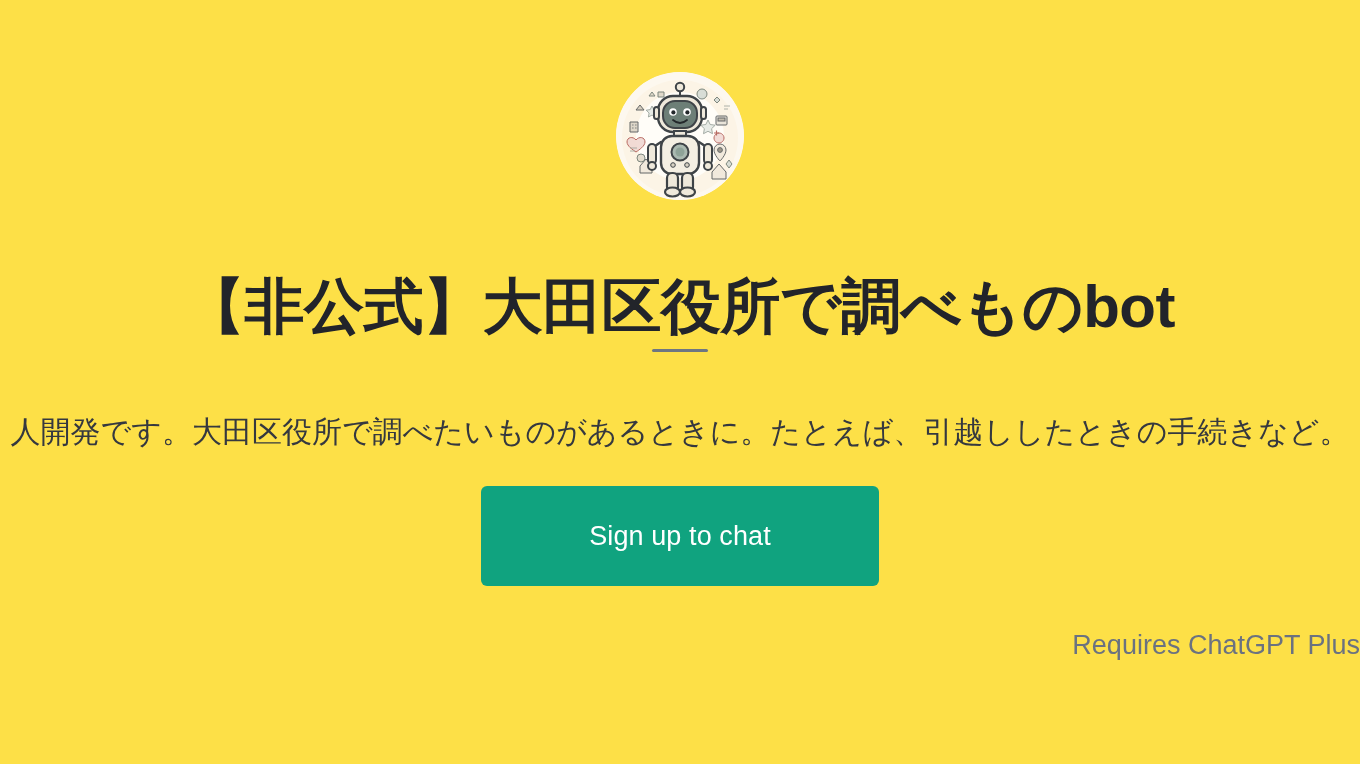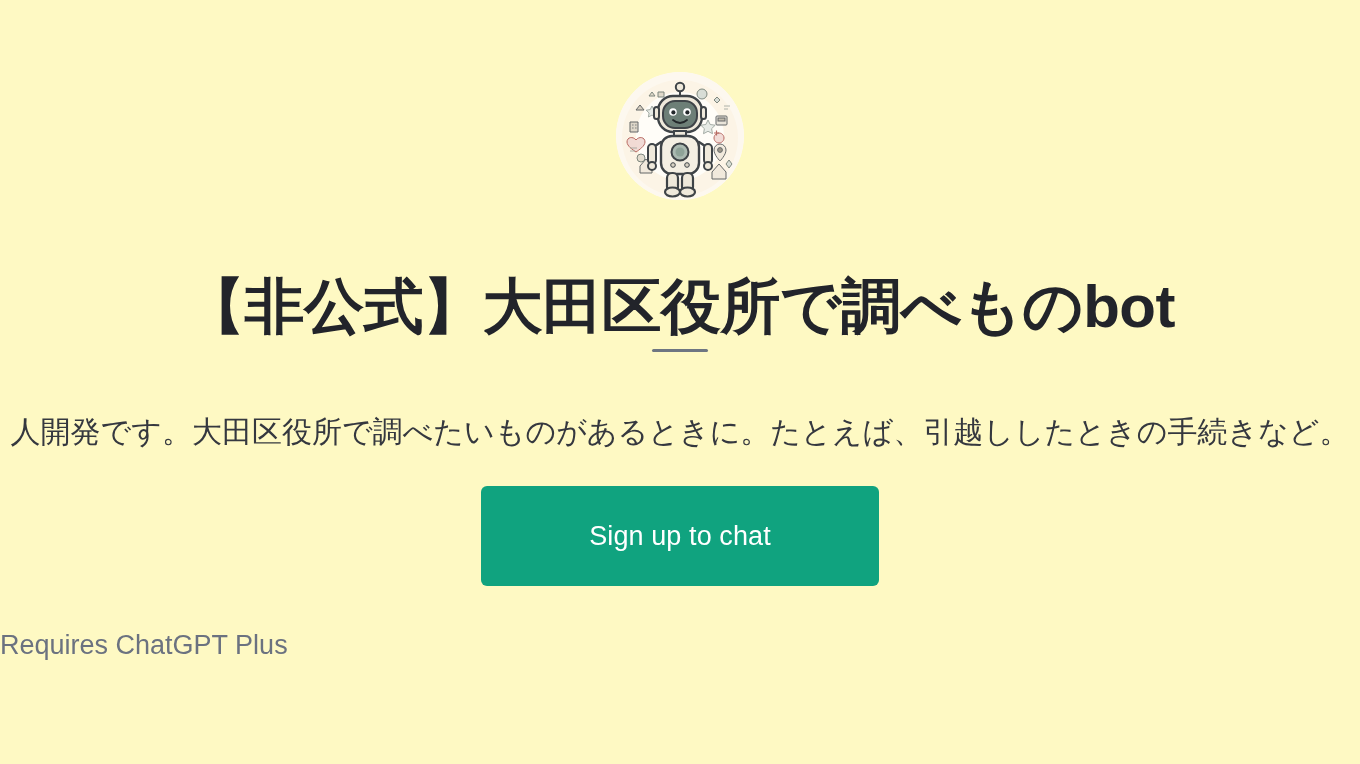--- a/index.html
+++ b/index.html
@@ -13,21 +13,21 @@
     overflow: hidden;
     background: #ffffff;
     font-family: "Liberation Sans", "DejaVu Sans", sans-serif;
     -webkit-font-smoothing: antialiased;
   }
 
   .page {
     position: relative;
     width: 1360px;
     height: 764px;
-    background: #fef9c3;
+    background: #fde047;
     display: flex;
     flex-direction: column;
     align-items: center;
   }
 
   
   .avatar-wrap {
     position: absolute;
     top: 72px;
     left: 50%;
@@ -119,21 +119,21 @@
     justify-content: center;
     padding: 13px;
   }
 
   
   .footnote {
     position: absolute;
     top: 630px;
     left: 0;
     width: 1360px;
-    text-align: left;
+    text-align: right;
     font-size: 27px;
     font-weight: 400;
     color: #6b7280;
     white-space: nowrap;
   }
 </style>
 </head>
 <body>
 
 <div class="page">

